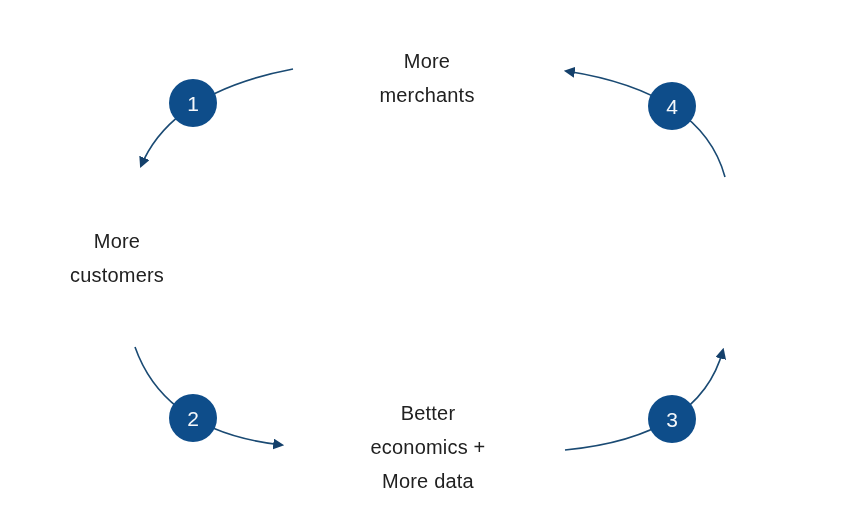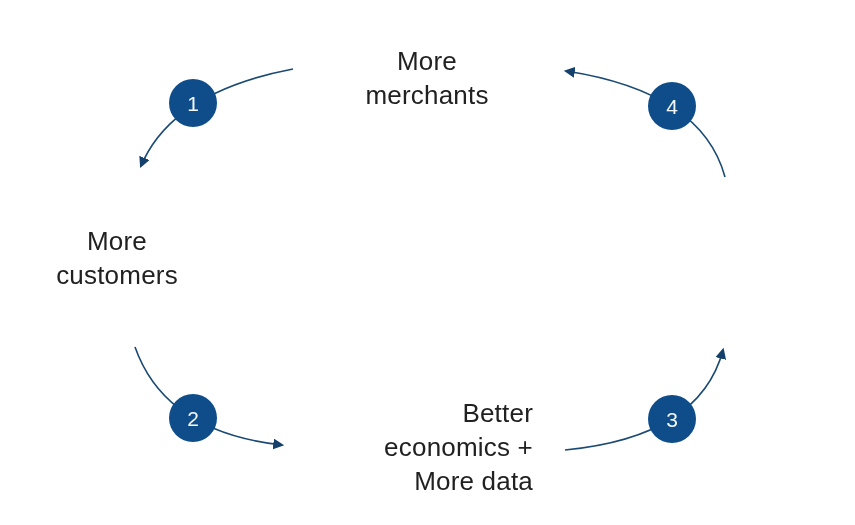--- a/index.html
+++ b/index.html
@@ -20,28 +20,28 @@
     left: 0;
     top: 0;
     width: 855px;
     height: 525px;
   }
   .node-label {
     position: absolute;
     width: 210px;
     text-align: center;
     color: #212121;
-    font-size: 26px;
+    font-size: 20px;
     line-height: 34px;
     white-space: pre-line;
     letter-spacing: 0.2px;
   }
   .label-merchants  { left: 322px; top: 44px;  }
   .label-customers  { left: 12px;  top: 224px; }
-  .label-economics  { left: 323px; top: 396px; text-align: right; }
+  .label-economics  { left: 323px; top: 396px; }
   .label-pricing    { left: 625px; top: 211px; }
   .step-num {
     font-family: "Liberation Sans", sans-serif;
     font-size: 21px;
     fill: #f5f8fb;
   }
 </style>
 </head>
 <body>
 

